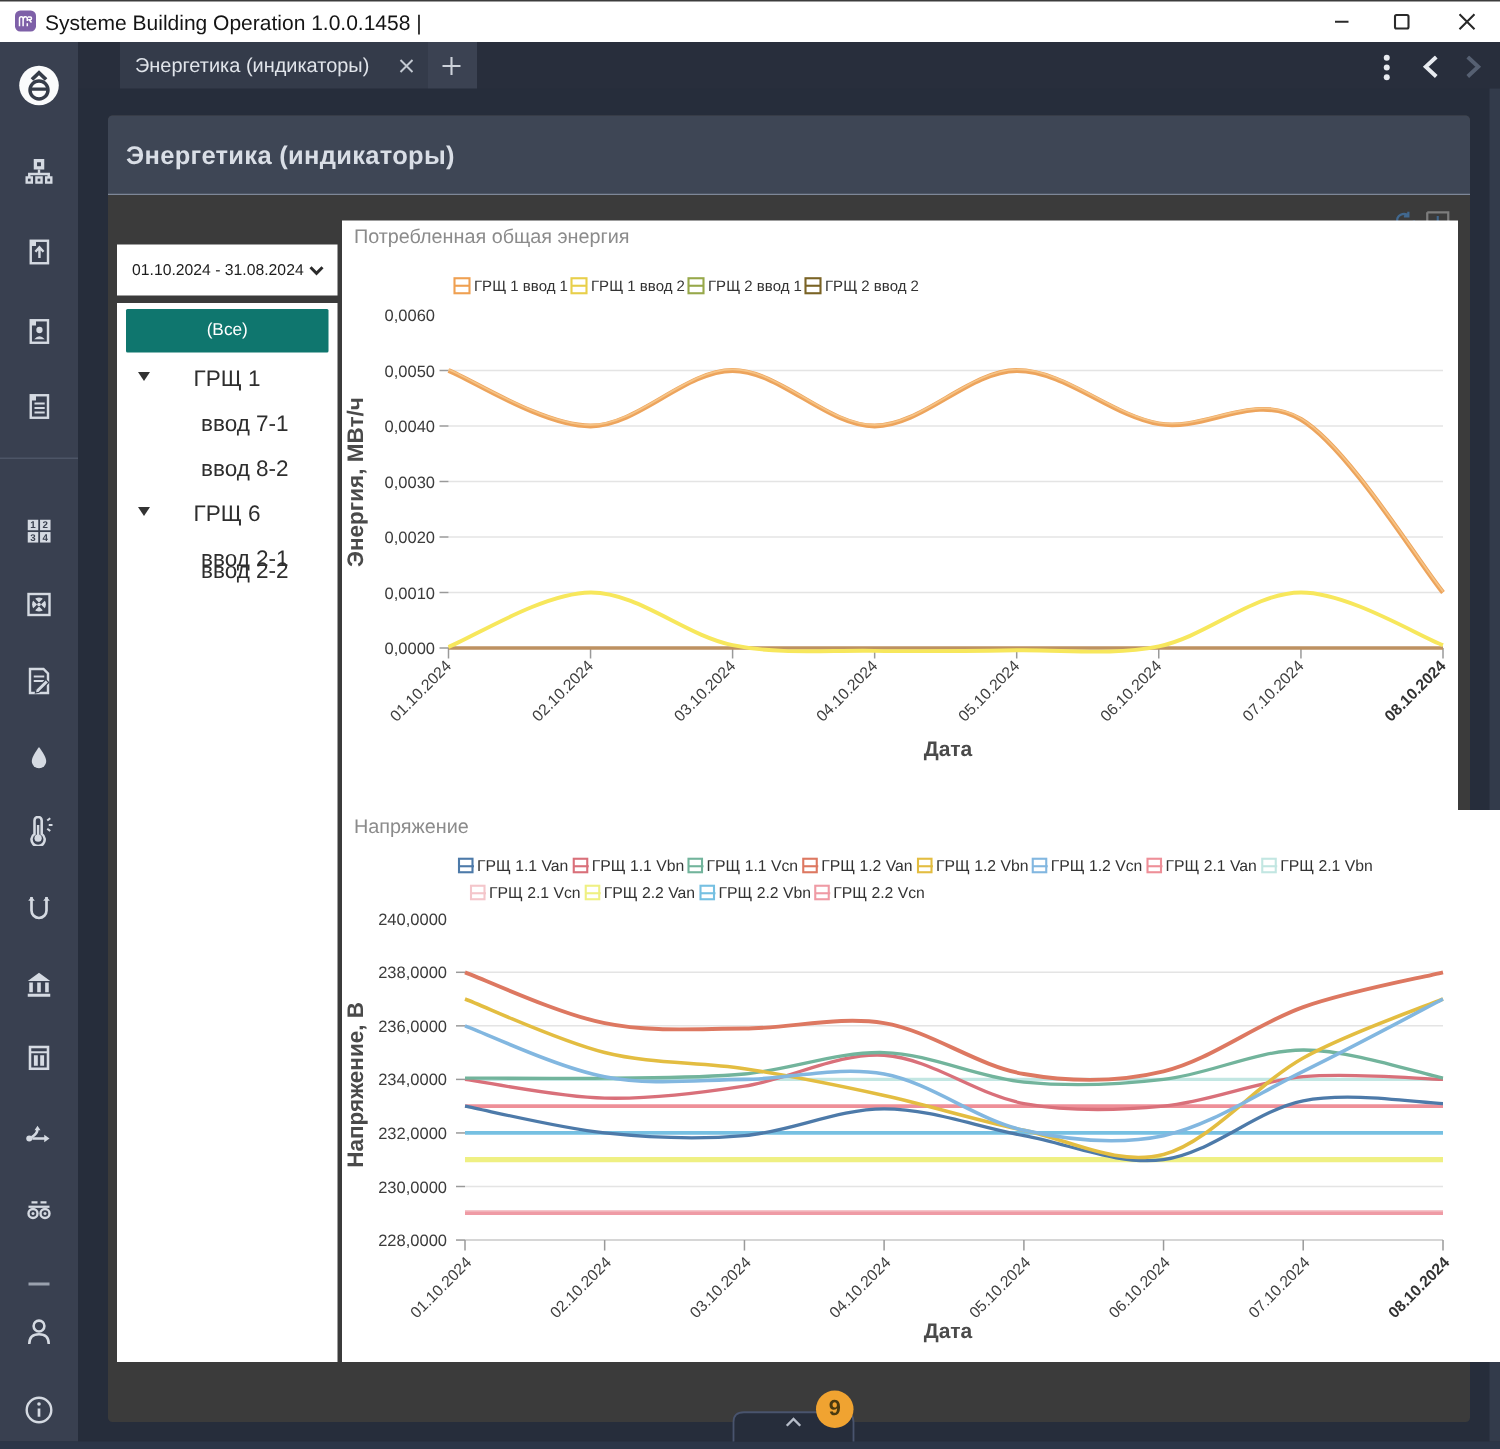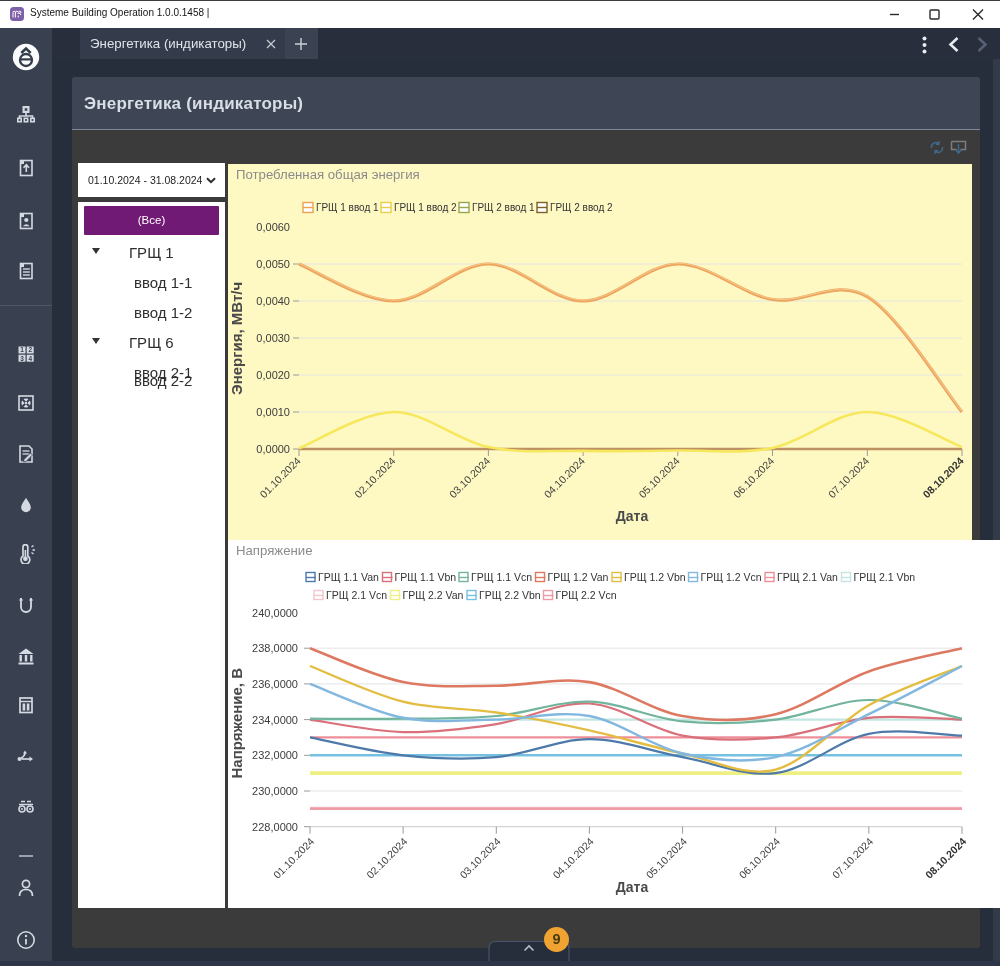--- a/index.html
+++ b/index.html
@@ -1,33 +1,33 @@
 <!DOCTYPE html>
 <html><head><meta charset="utf-8">
 <style>
 *{margin:0;padding:0;box-sizing:border-box;}
 html,body{width:1000px;height:966px;overflow:hidden;background:#262d3b;font-family:"Liberation Sans",sans-serif;}
 .abs{position:absolute;}
 #titlebar{position:absolute;left:0;top:0;width:1000px;height:28px;background:#ffffff;border-top:1px solid #3c3c3c;}
 #appicon{position:absolute;left:10px;top:7px;width:14px;height:14px;background:#7e60a8;border-radius:3.5px;}
-#apptitle{position:absolute;left:30px;top:7px;font-size:10px;color:#141414;}
+#apptitle{position:absolute;left:30px;top:7px;font-size:14px;color:#141414;}
 #tabbar{position:absolute;left:0;top:28px;width:1000px;height:31px;background:#282e3c;}
 #sidebar{position:absolute;left:0;top:28px;width:52px;height:933px;background:#394050;}
 #botstrip{position:absolute;left:0;top:961px;width:1000px;height:5px;background:#2c3648;}
 #rightstrip{position:absolute;left:993px;top:59px;width:7px;height:902px;background:#333b4b;}
 #mainpanel{position:absolute;left:72px;top:77px;width:908px;height:871px;background:#3b3b3b;border-radius:3px;}
 #header{position:absolute;left:72px;top:77px;width:908px;height:53px;background:#3e4655;border-bottom:1px solid #7e8798;border-radius:3px 3px 0 0;}
 #headertxt{position:absolute;left:84px;top:94px;font-size:17px;font-weight:600;color:#d9dee6;letter-spacing:.2px;}
 #datebox{position:absolute;left:78px;top:163px;width:147px;height:34px;background:#fff;}
 #datetxt{position:absolute;left:88px;top:174px;font-size:10.5px;color:#1d1d1d;}
 #treepanel{position:absolute;left:78px;top:202px;width:147px;height:706px;background:#fff;}
-#allbtn{position:absolute;left:84px;top:206px;width:135px;height:29px;background:#701a75;border-radius:1px;color:#fff;font-size:11.5px;text-align:center;line-height:29px;}
+#allbtn{position:absolute;left:84px;top:206px;width:135px;height:29px;background:#0f766e;border-radius:1px;color:#fff;font-size:11.5px;text-align:center;line-height:29px;}
 .treerow{position:absolute;font-size:15px;color:#2e2e2e;}
 .tri{position:absolute;width:0;height:0;border-left:4.5px solid transparent;border-right:4.5px solid transparent;border-top:6px solid #333;}
-#chart1{position:absolute;left:228px;top:164px;width:744px;height:440px;background:#fef9c3;}
+#chart1{position:absolute;left:228px;top:147px;width:744px;height:440px;background:#ffffff;}
 #chart2{position:absolute;left:228px;top:540px;width:792px;height:368px;background:#ffffff;}
 .ctitle{position:absolute;left:8px;top:3px;font-size:13.2px;color:#8b8b8b;}
 </style></head>
 <body>
 <div id="mainpanel"></div>
 <div id="header">
     <div></div>
   </div>
 <div id="headertxt">Энергетика (индикаторы)</div>
 <div id="titlebar"></div>
@@ -177,22 +177,22 @@
 <div class="abs" style="left:0px;top:305px;width:52px;height:1px;background:#4d5566;"></div>
 <div id="datebox"></div>
 <div id="datetxt">01.10.2024 - 31.08.2024</div>
 <svg class="abs" style="left:206px;top:177px" width="10" height="7" viewBox="0 0 10 7">
     <path d="M1 1.2 L5 5.2 L9 1.2" stroke="#2b2b2b" stroke-width="2" fill="none"></path>
   </svg>
 <div id="treepanel"></div>
 <div id="allbtn">(Все)</div>
 <div class="treerow" style="left:129px;top:244px;">ГРЩ 1</div>
 <div class="tri" style="left:92px;top:248px;"></div>
-<div class="treerow" style="left:134px;top:274px;">ввод 1-1</div>
-<div class="treerow" style="left:134px;top:304px;">ввод 1-2</div>
+<div class="treerow" style="left:134px;top:274px;">ввод 7-1</div>
+<div class="treerow" style="left:134px;top:304px;">ввод 8-2</div>
 <div class="treerow" style="left:129px;top:334px;">ГРЩ 6</div>
 <div class="tri" style="left:92px;top:338px;"></div>
 <div class="treerow" style="left:134px;top:364px;">ввод 2-1</div>
 <div class="treerow" style="left:134px;top:372px;">ввод 2-2</div>
 <svg class="abs" style="left:929px;top:140px" width="16" height="15" viewBox="0 0 16 15">
 <path d="M2.5 8 a4.5 4.5 0 0 1 7.6-4 M9.9 1.2 V4.2 H6.9" stroke="#41688f" stroke-width="1.5" fill="none"></path>
 <path d="M13.5 7 a4.5 4.5 0 0 1 -7.6 4 M6.1 13.8 V10.8 H9.1" stroke="#41688f" stroke-width="1.5" fill="none"></path>
 </svg>
 <svg class="abs" style="left:950px;top:140px" width="17" height="15" viewBox="0 0 17 15">
 <path d="M1.5 1.5 H15.5 V9.5 H10.5 M1.5 1.5 V9.5 H6.5" stroke="#7d7d7d" stroke-width="1.5" fill="none"></path>

